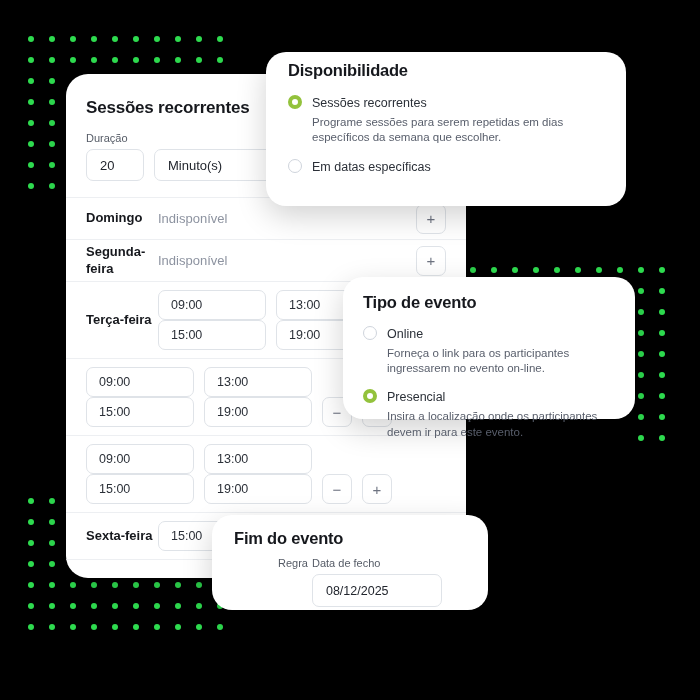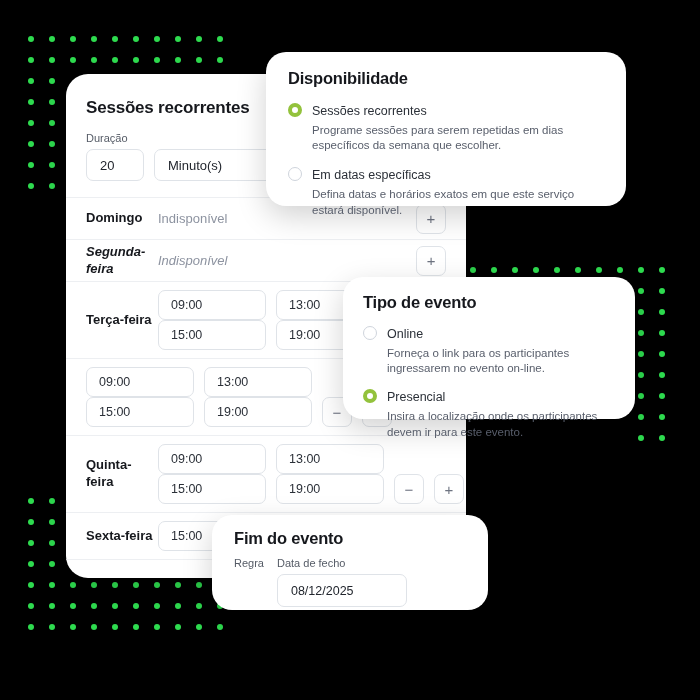--- a/index.html
+++ b/index.html
@@ -72,21 +72,21 @@
   .radio{
     width:14px;height:14px;border-radius:50%;box-sizing:border-box;flex:0 0 14px;margin-top:2px;
     border:1.6px solid #cfd4dc;background:#fff;
   }
   .radio.on{border:4px solid #93C23C;background:#fff;}
   .opt-label{font-size:12.5px;color:#2b3038;line-height:1.25;}
   .opt-desc{font-size:11.5px;color:#585e6b;line-height:1.38;margin-top:3px;}
   .opt-body{flex:1;}
 
   .field-label{font-size:11px;color:#555b66;margin-bottom:5px;}
-  .fim-row{display:flex;gap:13px;}
+  .fim-row{display:flex;gap:4px;margin-left:44px;}
   #fim-sel{width:178px;height:33px;padding-left:13px;position:relative;font-size:12.5px;}
   #fim-date{width:130px;height:33px;padding-left:13px;font-size:12.5px;}
 </style>
 </head>
 <body>
 
 <div id="stage">
 
   <div class="dotgrid" id="dots-tl" style="left: 28px; top: 36px;">
       <span class="dot" style="left:0px;top:0px;background:#2EDB4F"></span>
@@ -203,21 +203,21 @@
         <span class="chev"></span>
       </div>
     </div>
 
     <div id="day-rows">
         <div class="day-row" style="min-height:42px;">
           <div class="day-name">Domingo</div>
           <div class="day-unavail">Indisponível</div>
           <div class="sq" style="margin-left: auto;">+</div>
         </div>
-        <div class="day-row" style="min-height:42px;font-style:italic;">
+        <div class="day-row" style="min-height:42px;">
           <div class="day-name">Segunda-<br>feira</div>
           <div class="day-unavail">Indisponível</div>
           <div class="sq" style="margin-left: auto;">+</div>
         </div>
         <div class="day-row">
           <div class="day-name">Terça-feira</div>
           <div class="slots">
             <div class="slot">
               <div class="inp t-inp">09:00</div>
               <div class="inp t-inp">13:00</div>
@@ -242,21 +242,20 @@
             </div>
             <div class="slot">
               <div class="inp t-inp">15:00</div>
               <div class="inp t-inp">19:00</div>
               <div class="sq">−</div>
               <div class="sq">+</div>
             </div>
           </div>
         </div>
         <div class="day-row">
-          <div class="day-name">Quinta-feira</div>
           <div class="slots">
             <div class="slot">
               <div class="inp t-inp">09:00</div>
               <div class="inp t-inp">13:00</div>
               <div class="sq ghost">−</div>
               <div class="sq ghost">+</div>
             </div>
             <div class="slot">
               <div class="inp t-inp">15:00</div>
               <div class="inp t-inp">19:00</div>
@@ -274,30 +273,30 @@
               <div class="sq">−</div>
               <div class="sq">+</div>
             </div>
           </div>
         </div>
         <div class="day-row" style="min-height:42px;"></div>
       </div>
   </div>
 
   <div class="card" id="card-disp">
-    <div style="padding:17px 22px 0 22px;">
+    <div style="padding:9px 22px 0 22px;">
       <div class="card-title">Disponibilidade</div>
       <div id="disp-opts" style="margin-top:13px;display:flex;flex-direction:column;gap:11px;">
           <div class="opt">
             <span class="radio on"></span>
             <span class="opt-body"><span class="opt-label">Sessões recorrentes</span><div class="opt-desc">Programe sessões para serem repetidas em dias específicos da semana que escolher.</div></span>
           </div>
           <div class="opt">
             <span class="radio"></span>
-            <span class="opt-body"><span class="opt-label">Em datas específicas</span><div class="opt-desc">Defina datas e horários exatos em que este serviço estará disponível.</div></span>
+            <span class="opt-body"><span class="opt-label">Em datas específicas</span></span>
           </div>
         </div>
     </div>
   </div>
 
   <div class="card" id="card-tipo">
     <div style="padding:16px 20px 0 20px;">
       <div class="card-title">Tipo de evento</div>
       <div id="tipo-opts" style="margin-top:12px;display:flex;flex-direction:column;gap:10px;">
           <div class="opt">

